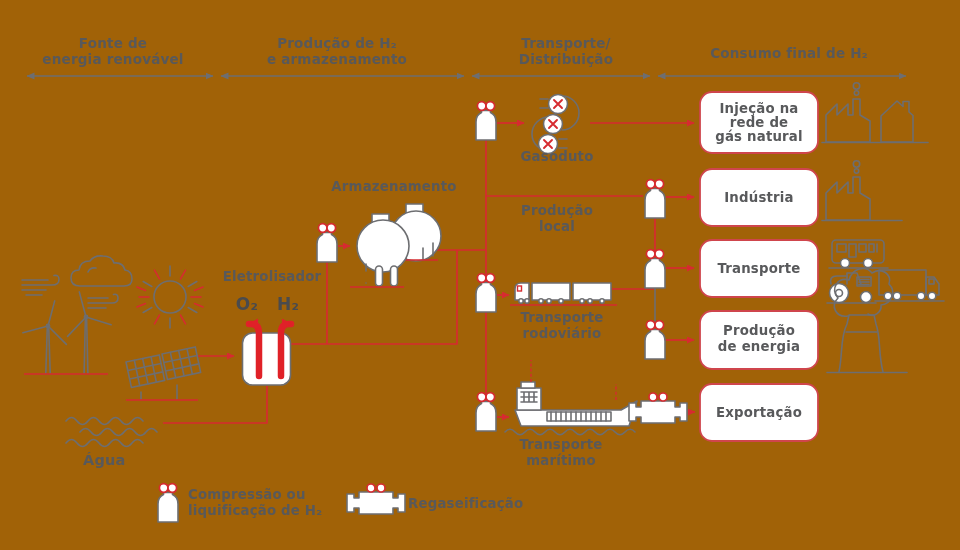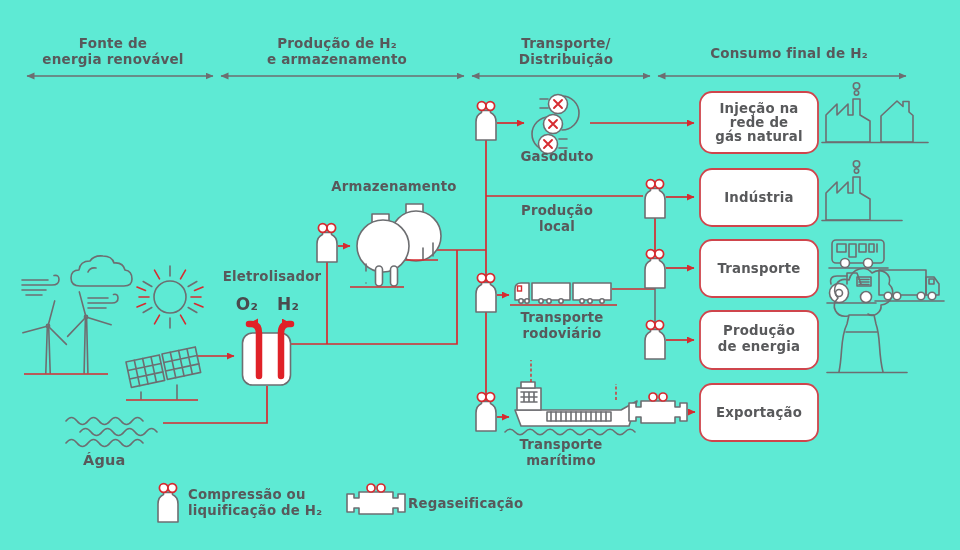--- a/index.html
+++ b/index.html
@@ -1,16 +1,16 @@
 <!DOCTYPE html>
 <html><head>
 <meta charset="utf-8">
 <style>
   html,body{margin:0;padding:0;background:#fff;}
-  #stage{position:relative;width:960px;height:550px;background:#5eead4;overflow:hidden;}
+  #stage{position:relative;width:960px;height:550px;background:#a16207;overflow:hidden;}
   svg{display:block;}
   text{font-family:"DejaVu Sans",sans-serif;fill:#58595b;font-weight:bold;letter-spacing:.2px;}
   .hd{font-size:13.5px;}
   .lb{font-size:13.3px;}
   .bx{font-size:13.3px;}
   .big{font-size:17px;fill:#4a4b4e;}
   .agua{font-size:14.5px;}
   .mid{text-anchor:middle;}
   .g{stroke:#6d6e71;stroke-width:1.6;fill:none;stroke-linecap:round;stroke-linejoin:round;}
   .gf{stroke:#6d6e71;stroke-width:1.6;fill:#fff;stroke-linejoin:round;}

